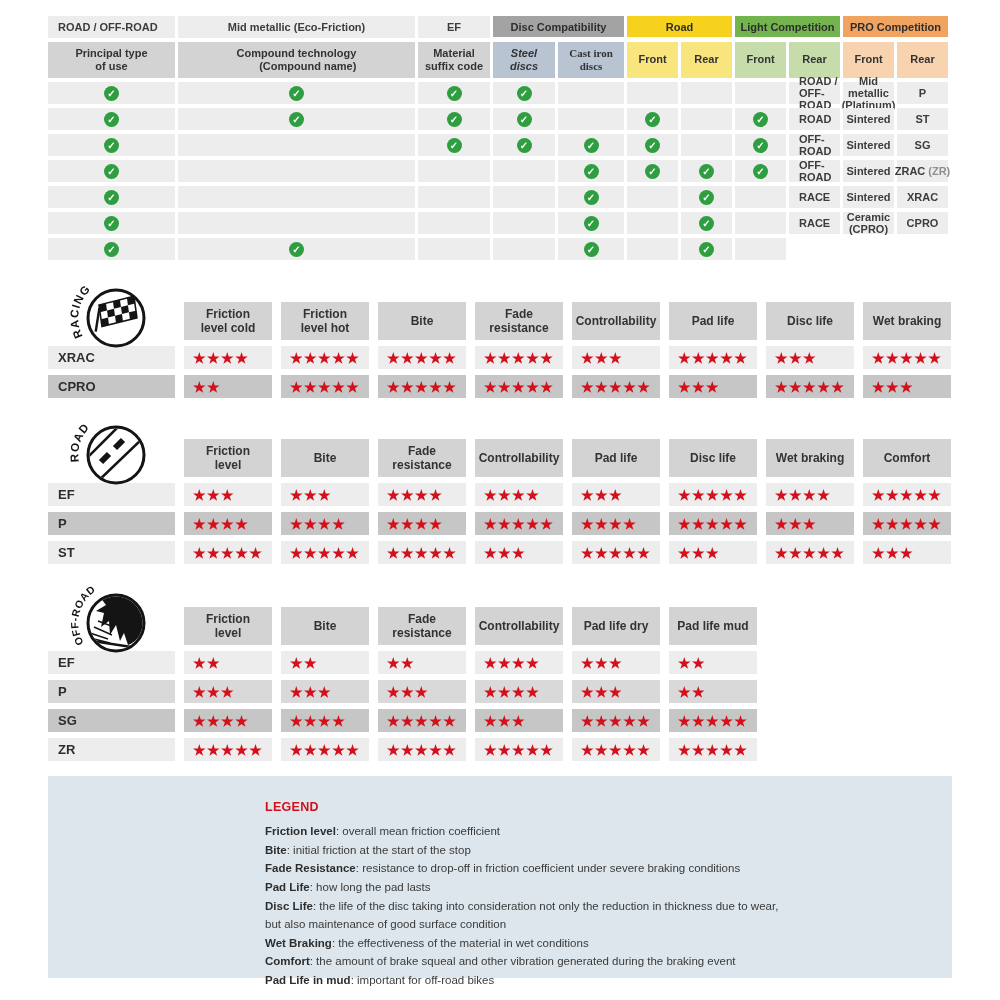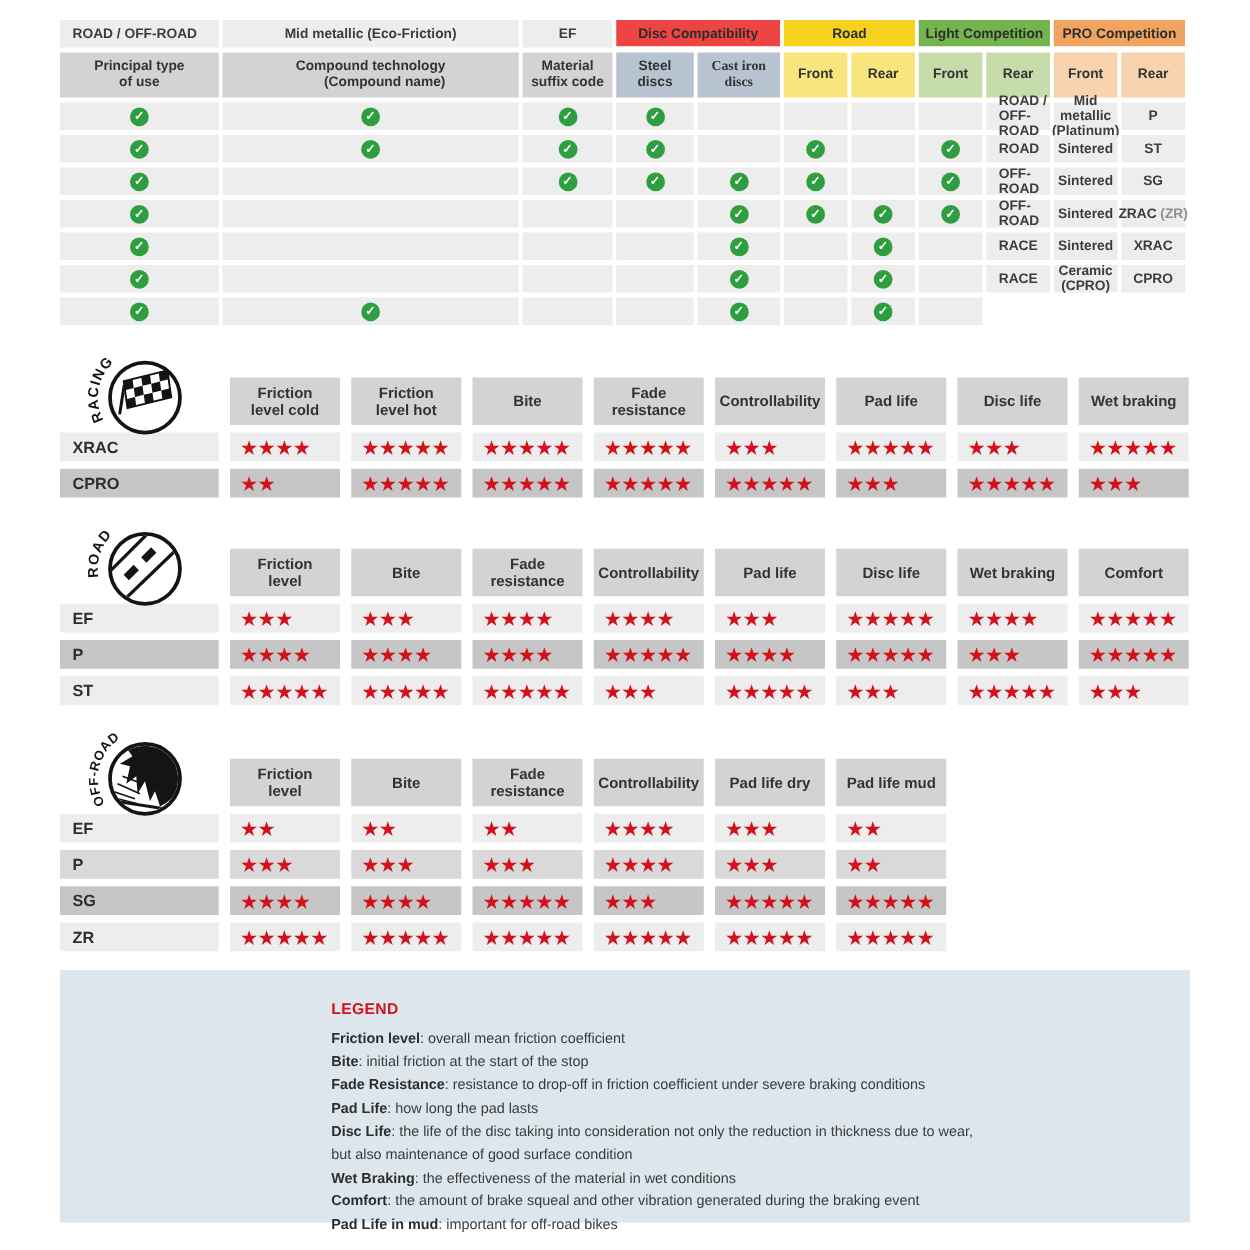--- a/index.html
+++ b/index.html
@@ -38,31 +38,31 @@
   .legend-item .term{font-weight:700;color:#2d2d2d}
 
   svg text{font-family:"Liberation Sans",sans-serif;font-weight:700;fill:#141414}
 </style>
 </head>
 <body>
 
 <div class="page">
 
   <div class="compat">
-      <div class="cell group-h" style="grid-area: 1 / 4 / auto / span 2; background: #ef4444;">Disc Compatibility</div>
+      <div class="cell group-h" style="grid-area: 1 / 4 / auto / span 2; background: #a3a3a3;">Disc Compatibility</div>
       <div class="cell group-h" style="grid-area: 1 / 6 / auto / span 2; background: rgb(246, 210, 31);">Road</div>
       <div class="cell group-h" style="grid-area: 1 / 8 / auto / span 2; background: rgb(116, 180, 78);">Light Competition</div>
       <div class="cell group-h" style="grid-area: 1 / 10 / auto / span 2; background: rgb(241, 164, 95);">PRO Competition</div>
       <div class="cell col-h" style="grid-area: 2 / 1;">Principal type
 of use</div>
       <div class="cell col-h" style="grid-area: 2 / 2; text-align: right;">Compound technology
 (Compound name)</div>
       <div class="cell col-h" style="grid-area: 2 / 3;">Material
 suffix code</div>
-      <div class="cell col-h" style="grid-area: 2 / 4; background: rgb(184, 196, 210);">Steel
+      <div class="cell col-h" style="grid-area: 2 / 4; background: rgb(184, 196, 210); font-style: italic;">Steel
 discs</div>
       <div class="cell col-h" style="grid-area: 2 / 5; background: rgb(184, 196, 210); font-family: Liberation Serif, serif;">Cast iron
 discs</div>
       <div class="cell col-h" style="grid-area: 2 / 6; background: rgb(249, 229, 125);">Front</div>
       <div class="cell col-h" style="grid-area: 2 / 7; background: rgb(249, 229, 125);">Rear</div>
       <div class="cell col-h" style="grid-area: 2 / 8; background: rgb(198, 220, 171);">Front</div>
       <div class="cell col-h" style="grid-area: 2 / 9; background: rgb(198, 220, 171);">Rear</div>
       <div class="cell col-h" style="grid-area: 2 / 10; background: rgb(248, 211, 176);">Front</div>
       <div class="cell col-h" style="grid-area: 2 / 11; background: rgb(248, 211, 176);">Rear</div>
       <div class="cell data-cell left-al">ROAD / OFF-ROAD</div>

